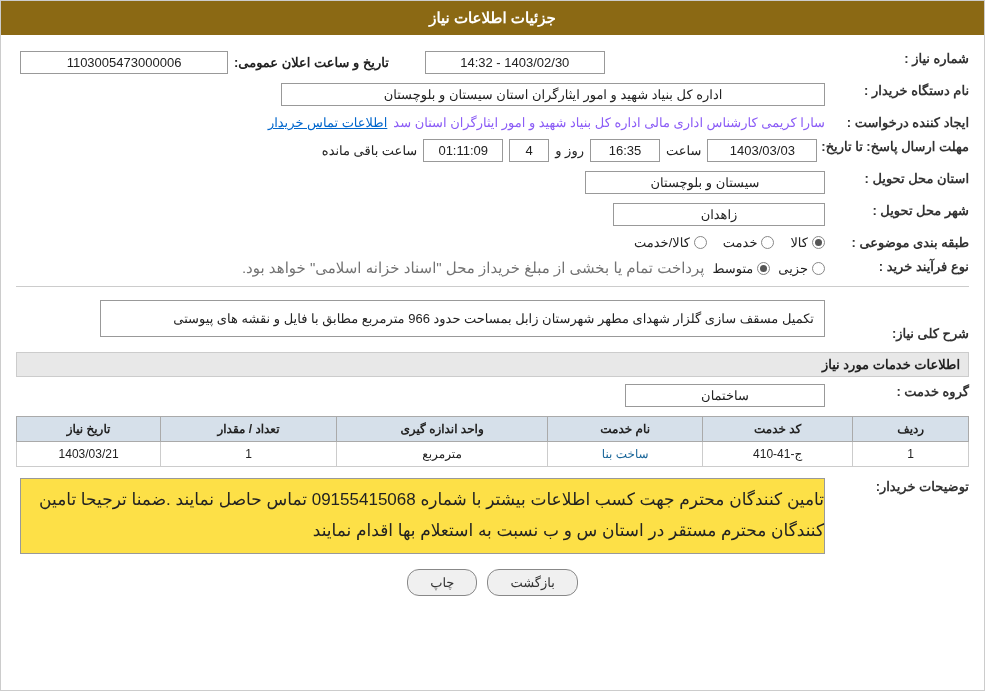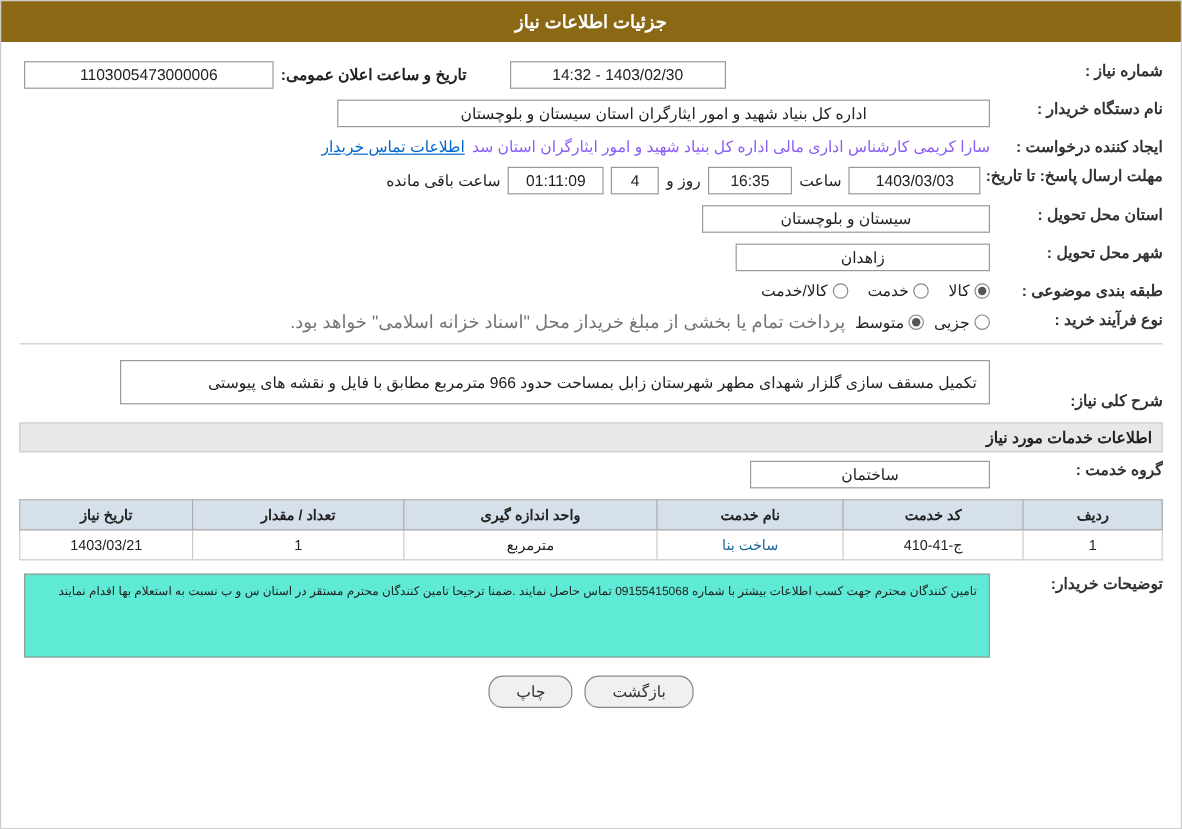--- a/index.html
+++ b/index.html
@@ -109,27 +109,27 @@
     }
     .services-table td {
       border: 1px solid #ccc;
       padding: 5px 8px;
       text-align: center;
       font-size: 12px;
     }
     .services-table tr:nth-child(even) { background: #f5f5f5; }
     .notes-box {
       border: 1px solid #999;
-      background: #5eead4;
-      padding: 6px 10px;
+      background: #fde047;
+      padding: 6px 0;
       text-align: right;
       line-height: 1.8;
       width: 100%;
       min-height: 70px;
-      font-size: 10px;
+      font-size: 17px;
     }
     .btn-row {
       display: flex;
       justify-content: center;
       gap: 10px;
       margin: 12px 0;
     }
     .btn {
       padding: 5px 22px;
       font-size: 13px;

